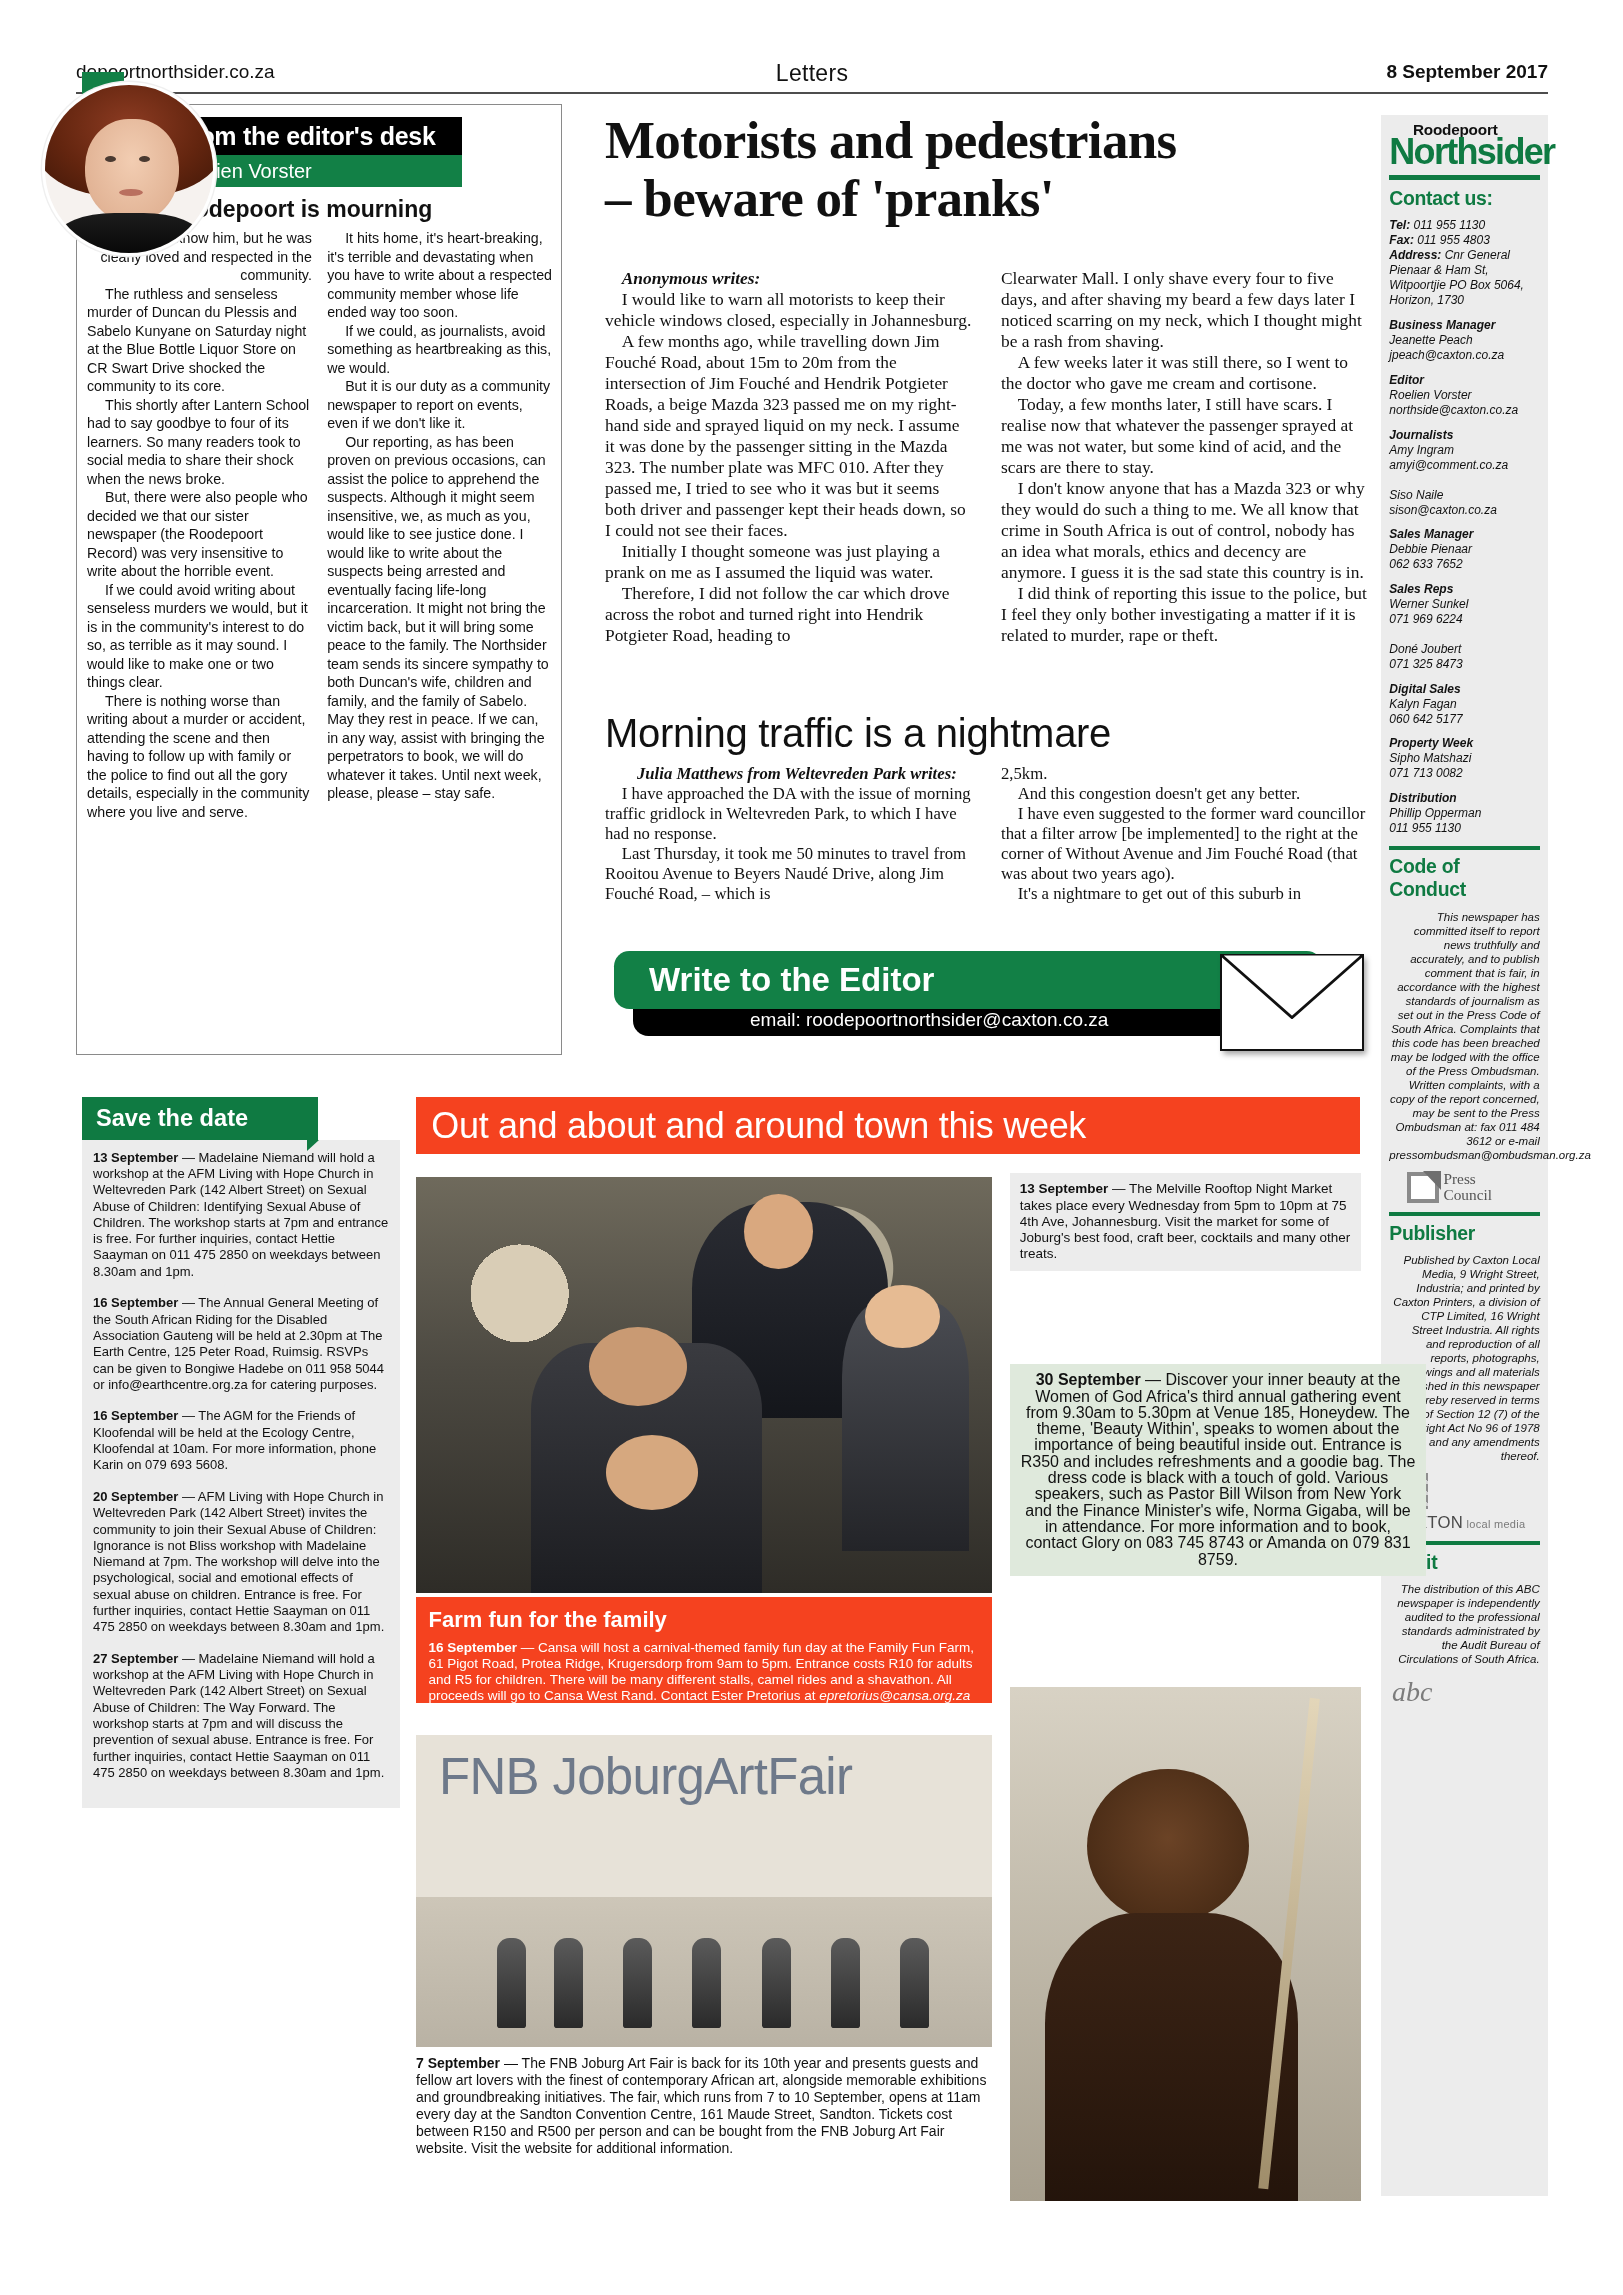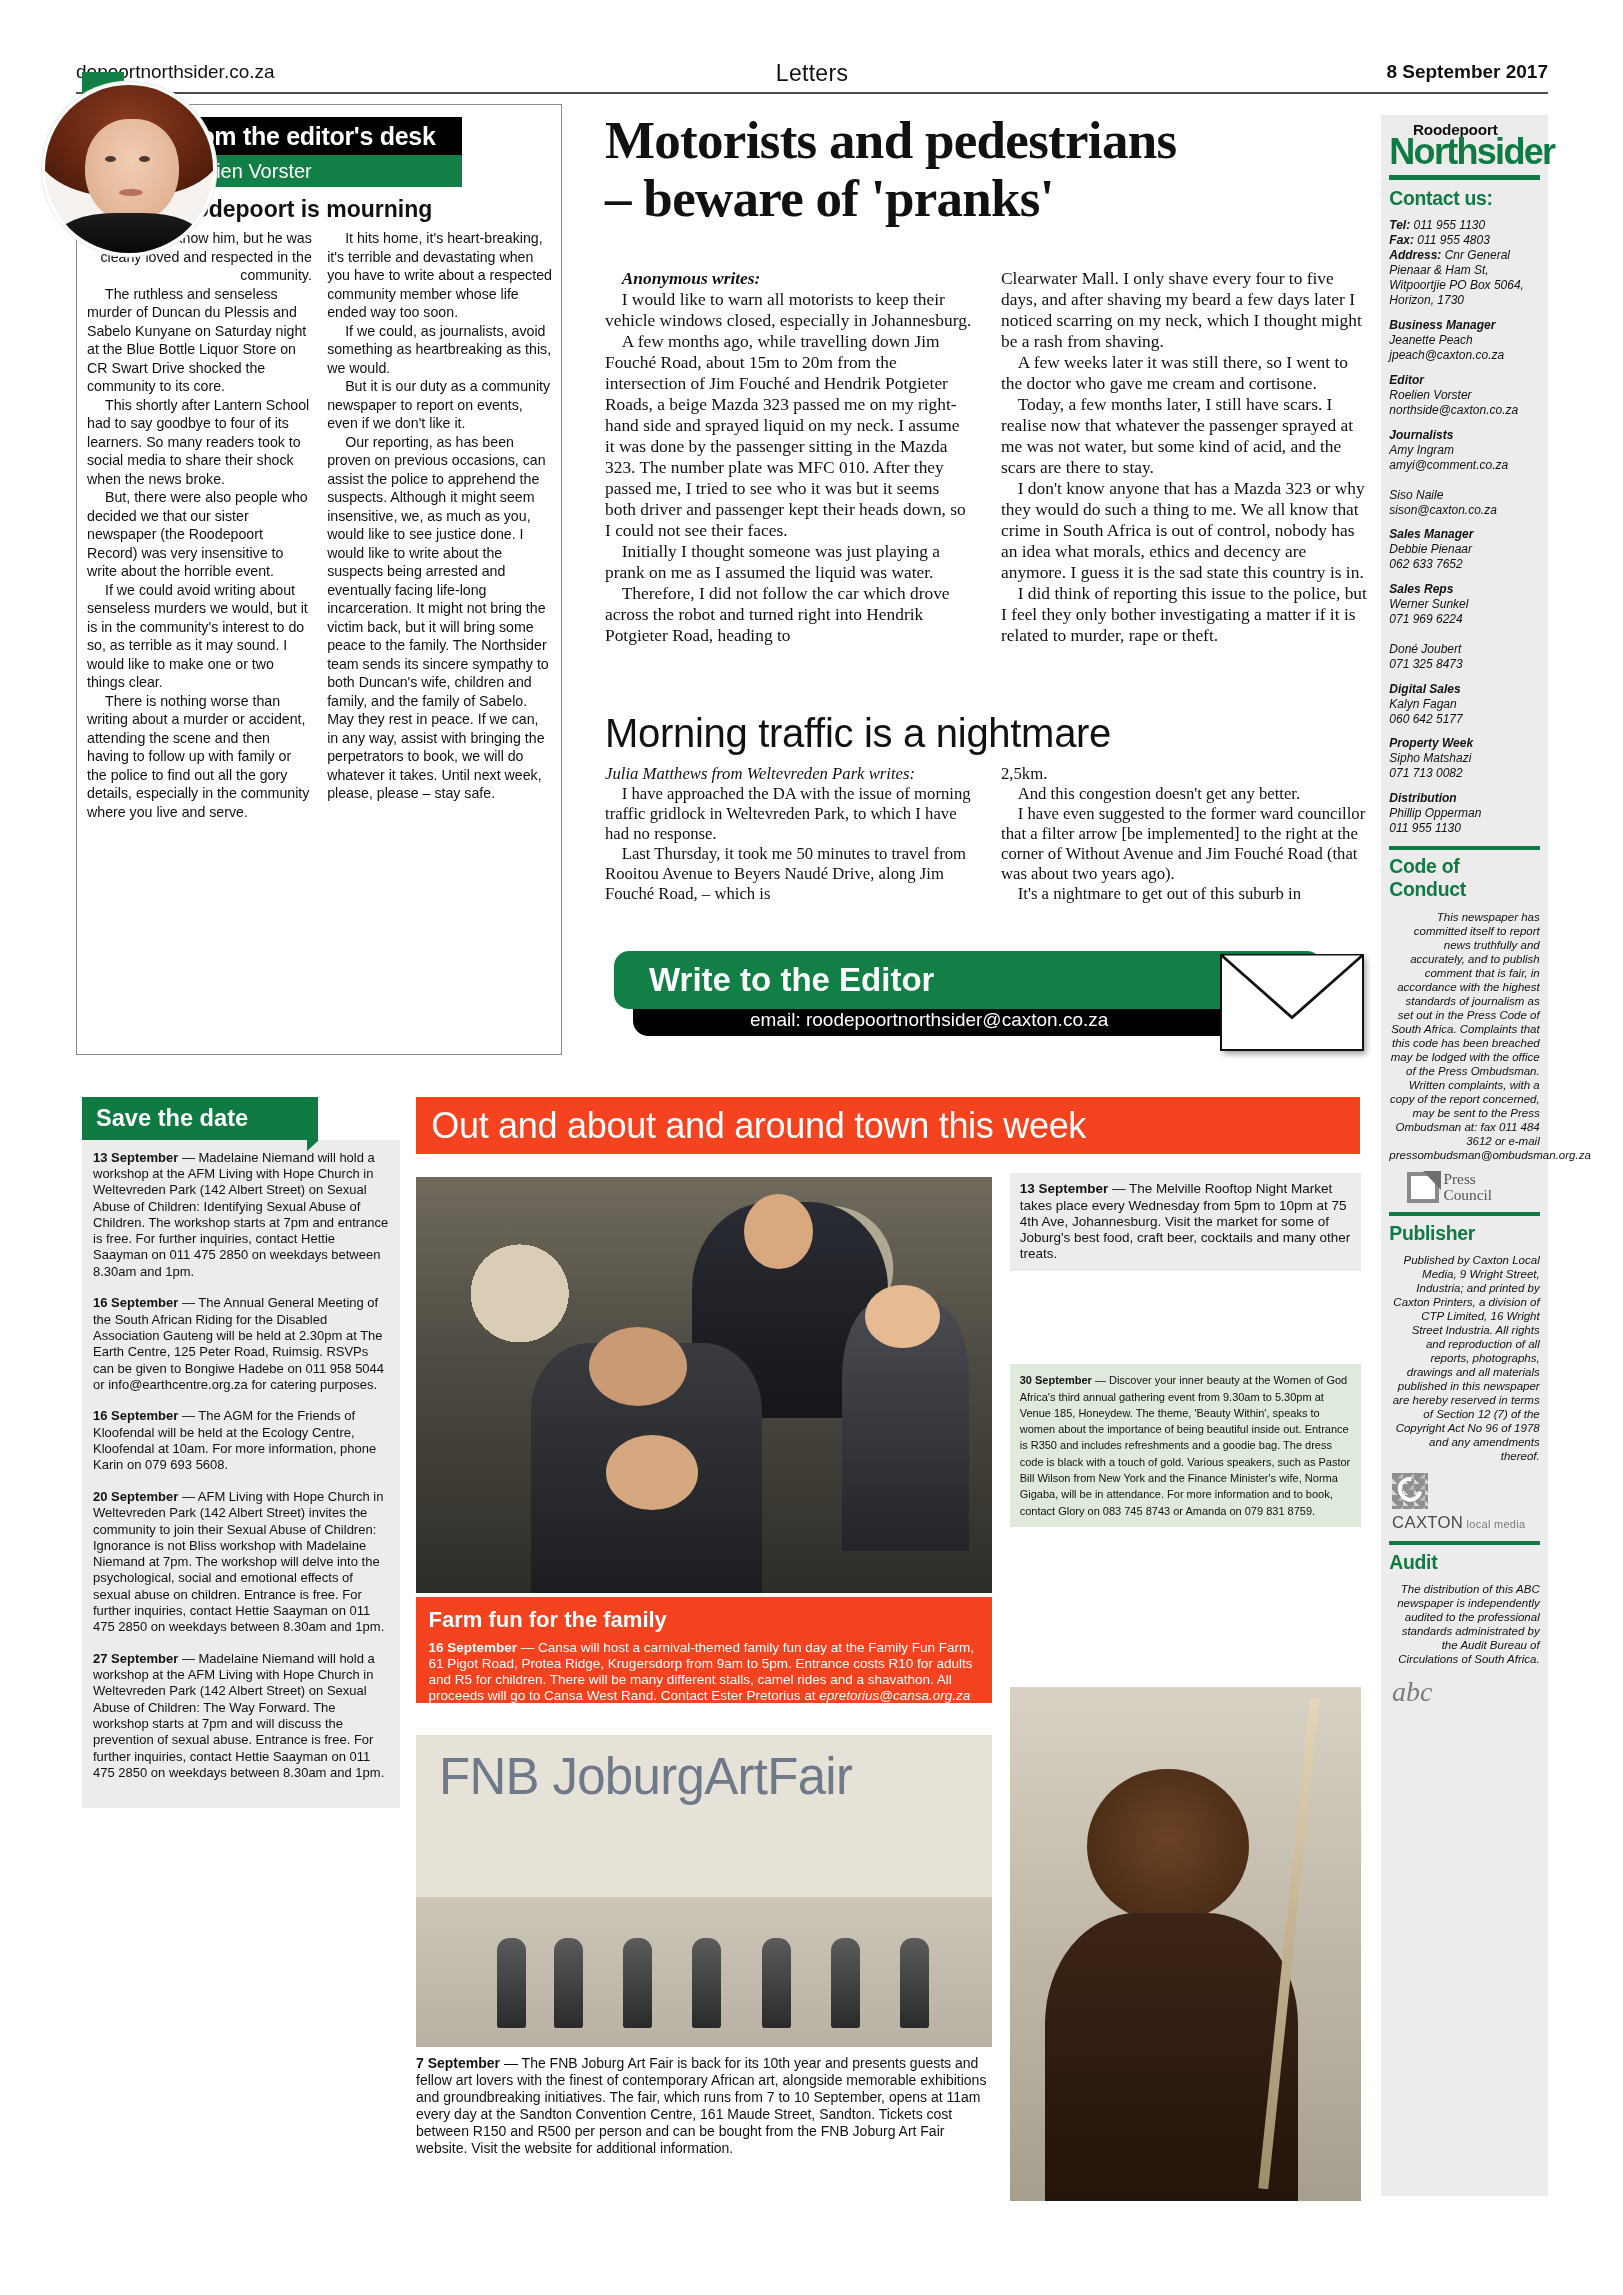--- a/index.html
+++ b/index.html
@@ -73,21 +73,21 @@
 
   .headline2 { position:absolute; left:605px; top:711px; width:757px;
       font-family:"Liberation Sans Narrow","Liberation Sans",sans-serif; font-weight:normal;
       font-size:40px; letter-spacing:-0.3px; }
   .letters2-cols { position:absolute; left:605px; top:764px; width:764px;
       display:flex; gap:28px; }
   .l2col { width:368px; }
   .l2col p { margin:0; font-size:16.7px; line-height:20px; text-indent:16.7px;
       font-family:"Liberation Serif", serif; }
   .l2col p.noindent { text-indent:0; }
-  .l2col p.bl { font-style:italic; font-weight:normal; text-indent:0; text-align:justify; }
+  .l2col p.bl { font-style:italic; font-weight:bold; text-indent:0; text-align:justify;margin-left:32px; }
 
   
   .wte { position:absolute; left:614px; top:951px; width:750px; height:83px; }
   .wte-green { position:absolute; left:0; top:0; width:708px; height:58px;
      background:#128046; border-radius:15.3px; }
   .wte-black { position:absolute; left:19.4px; top:53px; width:687px; height:32px;
      background:#000; border-radius:0 0 15.3px 15.3px; }
   .wte-title { position:absolute; left:35px; top:9.7px; font-size:33px; font-weight:bold;
      color:#fff; font-family:"Liberation Sans Narrow","Liberation Sans",sans-serif; }
   .wte-email { position:absolute; left:136px; top:58px; font-size:19px; color:#fff;
@@ -181,22 +181,22 @@
   .photo2 .fnb { position:absolute; left:4%; top:4%; font-size:51px; color:#6e798a;
      font-family:"Liberation Sans", sans-serif; letter-spacing:-0.7px; }
   .photo2 .fig { position:absolute; bottom:6%; width:29px; height:90px;
      background:linear-gradient(#5b5b5b,#2a2a2a); border-radius:12.5px 12.5px 2.8px 2.8px; }
 
   .cap2 { position:absolute; left:416px; top:2055px; width:576px; font-size:14px; line-height:17px; }
   .cap2 b { font-weight:bold; }
 
   .ev1 { position:absolute; left:1010px; top:1173px; width:351px; background:#ececec;
      padding:8.3px 9.7px; font-size:13.5px; line-height:16.3px; }
-  .ev2 { position:absolute; left:1010px; top:1364px; width:351px; background:#dfe9dc;
-     padding:8.3px 9.7px; font-size:11px; line-height:16.3px; }
+  .ev2 { position:absolute; left:1010px; top:1364px; width:416px; background:#dfe9dc;
+     padding:8.3px 9.7px; font-size:16px; line-height:16.3px;text-align:center; }
   .ev1 b, .ev2 b { font-weight:bold; }
 
   .photo3 { position:absolute; left:1010px; top:1687px; width:351px; height:514px;
      overflow:hidden; background:#c8c2b4; }
   .photo3 .bg3 { position:absolute; inset:0; background:linear-gradient(#d8d2c4,#a79f8e); }
   .photo3 .face3 { position:absolute; left:22%; top:16%; width:46%; height:30%;
      background:radial-gradient(ellipse at 50% 45%, #6b4326 0%, #4a2c16 75%); border-radius:50%; }
   .photo3 .body3 { position:absolute; left:10%; top:44%; width:72%; height:60%;
      background:linear-gradient(#3c2415,#22130a); border-radius:36% 36% 0 0; }
   .photo3 .stick { position:absolute; left:78%; top:2%; width:9.7px; height:96%;

